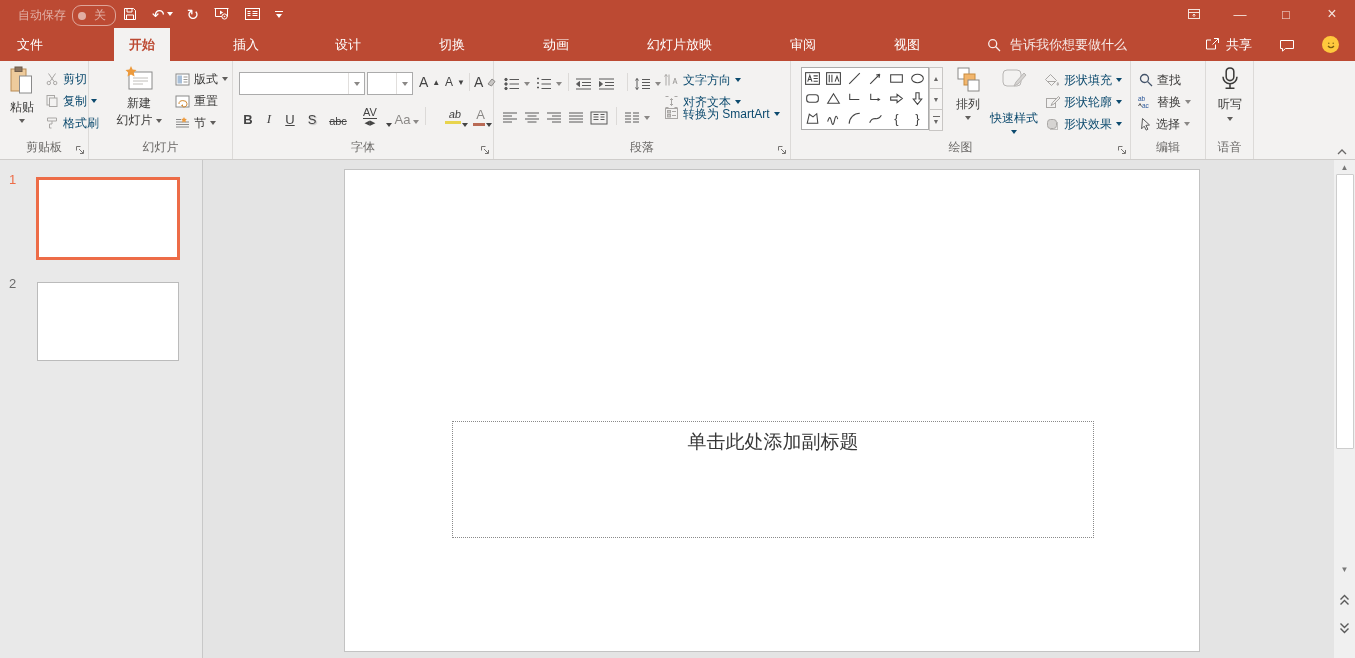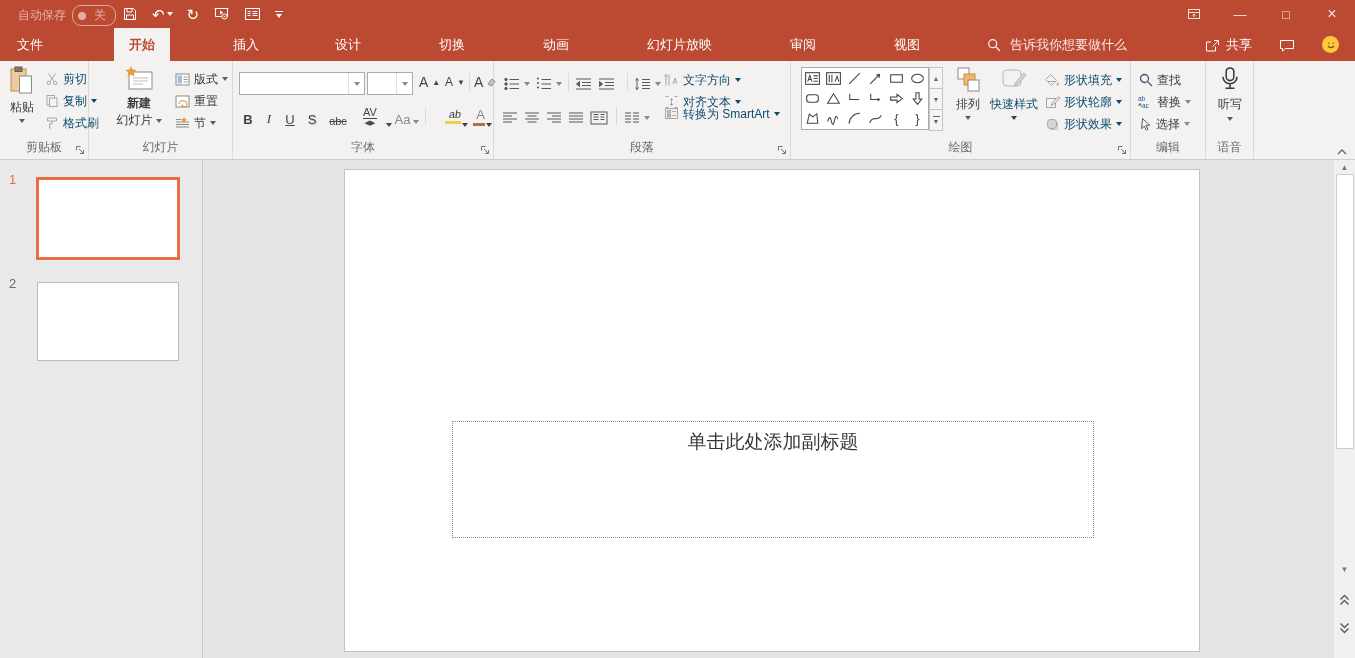--- a/index.html
+++ b/index.html
@@ -20,21 +20,21 @@
   .caret.w{border-top-color:#fff;}
   .doc-title{position:absolute;left:0;right:0;top:6px;text-align:center;font-size:13px;color:#F4E2DC;}
   .winctrl{position:absolute;right:0;top:0;height:28px;display:flex;}
   .wbtn{width:46px;height:28px;display:flex;align-items:center;justify-content:center;color:#F4E2DC;font-size:13px;}
   
   .tabrow{position:absolute;left:0;top:28px;width:1355px;height:33px;background:#BC4A33;display:flex;align-items:stretch;gap:40px;}
   .tab{color:#fff;font-size:13px;display:flex;align-items:center;padding:0 15px;}
   .tab.active{background:#F3F2F1;color:#BC4A33;font-weight:bold;}
   .searchbox{display:flex;align-items:center;gap:9px;margin-left:12px;color:rgba(255,255,255,.88);font-size:13px;}
   .tabright{position:absolute;right:0;top:28px;height:33px;display:flex;align-items:center;gap:26px;padding-right:16px;}
-  .share{display:flex;align-items:flex-end;gap:5px;color:#fff;font-size:13px;}
+  .share{display:flex;align-items:flex-start;gap:5px;color:#fff;font-size:13px;}
   .smiley{width:17px;height:17px;border-radius:50%;background:#FFC83D;display:flex;align-items:center;justify-content:center;}
   
   .ribbon{position:absolute;left:0;top:61px;width:1355px;height:98px;background:#F3F2F1;border-bottom:1px solid #CFCDCB;}
   .rgroup{position:absolute;top:0;height:98px;border-right:1px solid #DCDAD8;}
   .glabel{position:absolute;bottom:3px;left:0;right:0;text-align:center;font-size:12px;color:#6C6A68;}
   .launcher{position:absolute;right:3px;bottom:4px;}
   .bigbtn{position:absolute;display:flex;flex-direction:column;align-items:center;font-size:12px;color:#3B3A39;}
   .srow{position:absolute;display:flex;align-items:center;gap:4px;font-size:12px;color:#3B3A39;height:20px;white-space:nowrap;}
   .dis{color:#0c4a6e;}
   .vsep{position:absolute;width:1px;background:#DCDAD8;}
@@ -204,21 +204,21 @@
       </span>
     </div>
 
     <div class="rgroup" style="left:89px;width:143px;">
       <div class="bigbtn" style="left:24px;top:5px;width:52px;">
         <svg width="30" height="28" viewBox="0 0 30 28">
             <rect x="5" y="6" width="23" height="17" fill="#fff" stroke="#8a8a8a"></rect>
             <path d="M9 12h15M9 15h15M9 18h10" stroke="#c0beba"></path>
             <path d="M7 0l1.6 3.6L12.5 4 9.8 6.5l.7 3.9L7 8.5 3.5 10.4l.7-3.9L1.5 4l3.9-.4z" fill="#ED9A3C"></path>
           </svg>
-        <span style="margin-top:1px;font-weight:bold;">新建</span>
+        <span style="margin-top:1px;">新建</span>
         <span style="display:flex;align-items:center;gap:3px;">
             <span>幻灯片</span>
             <span class="caret" style="color:#605E5C;"></span>
           </span>
       </div>
       <div class="srow" style="left:86px;top:8px;">
         <svg width="15" height="13" viewBox="0 0 15 13">
             <rect x="1" y="1" width="13" height="11" fill="#fff" stroke="#8a8a8a"></rect>
             <rect x="2.5" y="2.5" width="4.5" height="8" fill="#A8BFD8"></rect>
             <path d="M8.5 4h4M8.5 6.5h4M8.5 9h4" stroke="#9a9894"></path>
@@ -518,21 +518,21 @@
             <rect x="13" y="13" width="11" height="11" fill="#fff" stroke="#8a8886"></rect>
           </svg>
         <span style="margin-top:2px;">排列</span>
         <span class="caret" style="margin-top:3px;color:#605E5C;"></span>
       </div>
       <div class="bigbtn dis" style="left:198px;top:6px;width:50px;">
         <svg width="28" height="27" viewBox="0 0 28 27" fill="none" stroke="#B8B6B4">
             <rect x="3" y="3" width="18" height="16" rx="4"></rect>
             <path d="M24 6l-8 9-2 4 4-2 8-9z" fill="#D6D4D2" stroke="#B8B6B4"></path>
           </svg>
-        <span style="margin-top:2px;text-align:center;">快速样式</span>
+        <span style="margin-top:16px;text-align:center;">快速样式</span>
         <span class="caret" style="margin-top:3px;"></span>
       </div>
       <div class="srow dis" style="left:254px;top:9px;">
         <svg width="15" height="14" viewBox="0 0 15 14" fill="none" stroke="#A9A7A5">
             <path d="M5.5 1.5l6 6-5 5-6-6zM2 8.5h8"></path>
             <path d="M12.8 9.5c.9 1.4.9 2.8 0 2.8s-.9-1.4 0-2.8z" fill="#c9c7c5"></path>
           </svg>
         <span>形状填充</span>
         <span class="caret"></span>
       </div>

